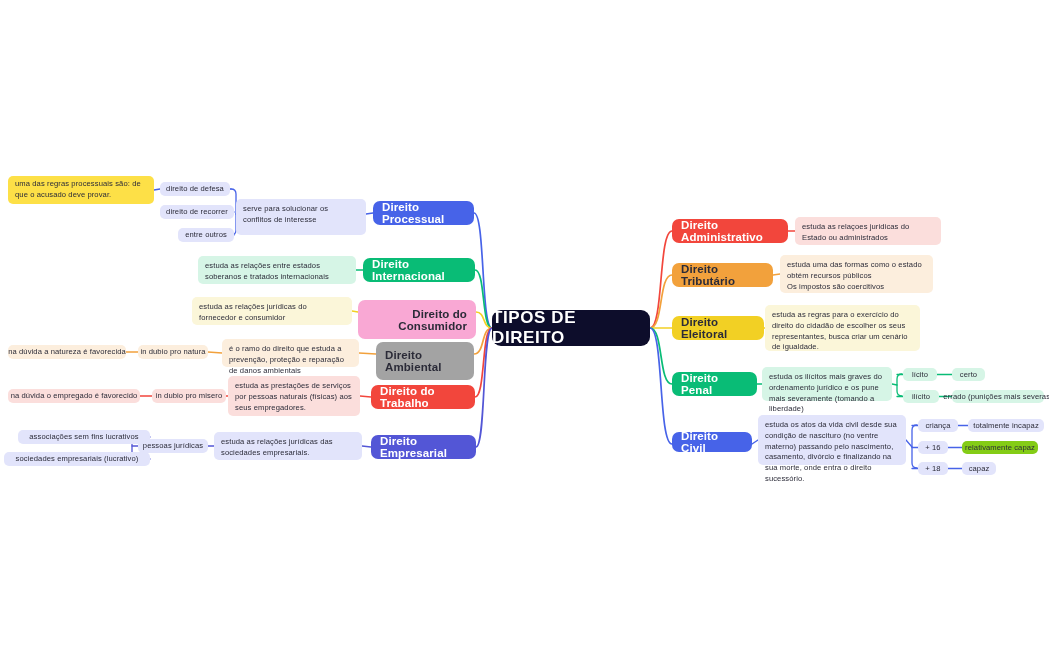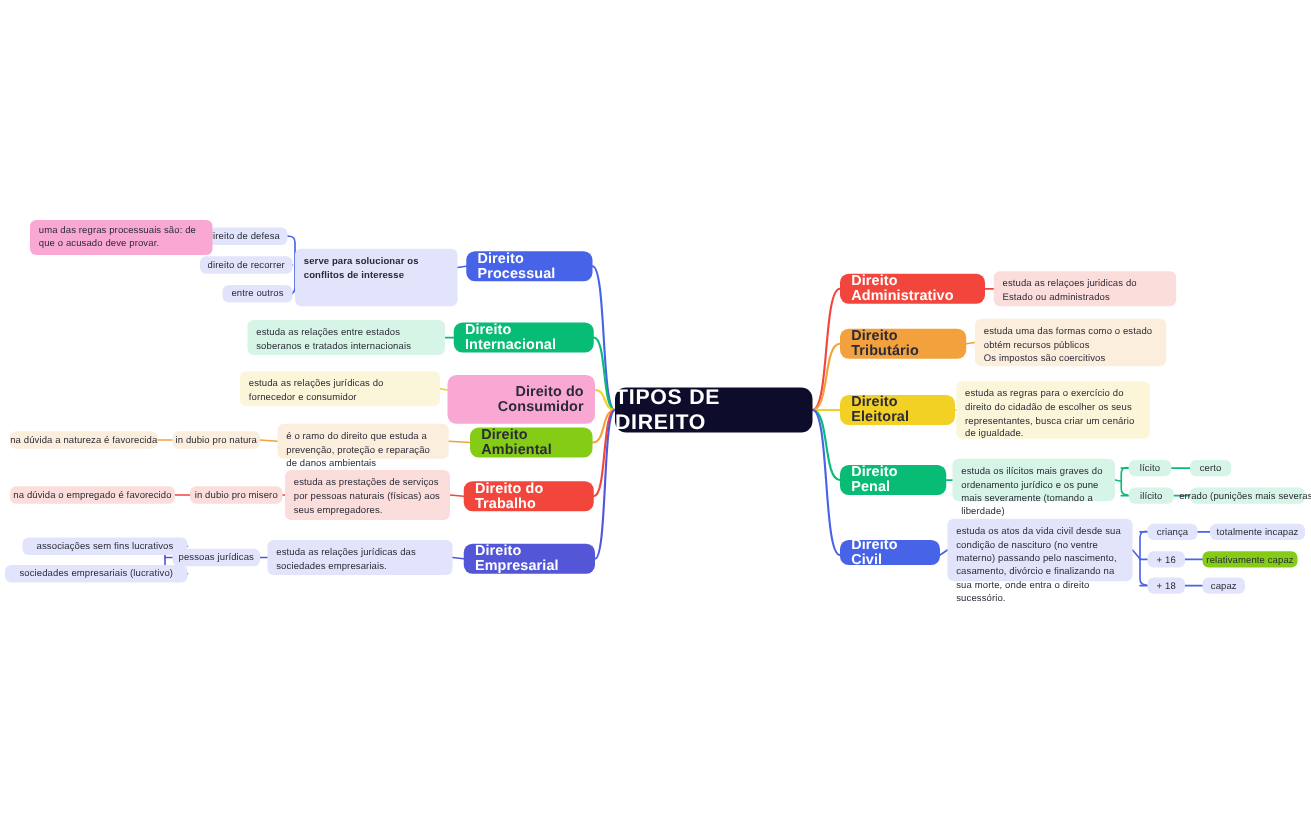--- a/index.html
+++ b/index.html
@@ -117,30 +117,30 @@
       <path d="M 906 440 L 912 447" fill="none" stroke="#4763e8" stroke-width="1.3" stroke-linecap="round"></path>
       <path d="M 917 425 Q 912 425 912 430 L 912 463 Q 912 468 917 468" fill="none" stroke="#4763e8" stroke-width="1.3" stroke-linecap="round"></path>
       <path d="M 912 425.5 L 918 425.5" fill="none" stroke="#4763e8" stroke-width="1.3" stroke-linecap="round"></path>
       <path d="M 958 425.5 L 968 425.5" fill="none" stroke="#4763e8" stroke-width="1.3" stroke-linecap="round"></path>
       <path d="M 912 447.5 L 918 447.5" fill="none" stroke="#4763e8" stroke-width="1.3" stroke-linecap="round"></path>
       <path d="M 948 447.5 L 962 447.5" fill="none" stroke="#4763e8" stroke-width="1.3" stroke-linecap="round"></path>
       <path d="M 912 468.5 L 918 468.5" fill="none" stroke="#4763e8" stroke-width="1.3" stroke-linecap="round"></path>
       <path d="M 948 468.5 L 962 468.5" fill="none" stroke="#4763e8" stroke-width="1.3" stroke-linecap="round"></path>
     </svg>
 <div class="node cat" style="left: 373px; top: 201px; width: 101px; height: 24px; background: rgb(71, 99, 232); color: rgb(255, 255, 255);">Direito Processual</div>
-    <div class="node desc" style="left: 236px; top: 199px; width: 130px; height: 46px; background: rgb(226, 228, 251); display: block; font-weight: bold;"><span>serve para solucionar os conflitos de interesse</span></div>
+    <div class="node desc" style="left: 236px; top: 199px; width: 130px; height: 36px; background: rgb(226, 228, 251); display: block;"><span>serve para solucionar os conflitos de interesse</span></div>
     <div class="node chip" style="left: 160px; top: 182px; width: 70px; height: 14px; background: rgb(226, 228, 251);">direito de defesa</div>
     <div class="node chip" style="left: 160px; top: 205px; width: 74px; height: 14px; background: rgb(226, 228, 251);">direito de recorrer</div>
     <div class="node chip" style="left: 178px; top: 228px; width: 56px; height: 14px; background: rgb(226, 228, 251);">entre outros</div>
-    <div class="node desc center" style="left: 24px; top: 176px; width: 146px; height: 28px; background: #f9a8d4;">uma das regras processuais são: de que o acusado deve provar.</div>
+    <div class="node desc center" style="left: 8px; top: 176px; width: 146px; height: 28px; background: #fde047;">uma das regras processuais são: de que o acusado deve provar.</div>
     <div class="node cat" style="left: 363px; top: 258px; width: 112px; height: 24px; background: rgb(9, 188, 118); color: rgb(255, 255, 255);">Direito Internacional</div>
     <div class="node desc" style="left: 198px; top: 256px; width: 158px; height: 28px; background: rgb(214, 245, 230); display: block;"><span>estuda as relações entre estados soberanos e tratados internacionais</span></div>
     <div class="node cat" style="left: 358px; top: 300px; width: 118px; height: 39px; background: #f9a8d4; color: rgb(43, 43, 56); text-align: right;">Direito do Consumidor</div>
     <div class="node desc" style="left: 192px; top: 297px; width: 160px; height: 28px; background: rgb(251, 246, 217); display: block;"><span>estuda as relações jurídicas do fornecedor e consumidor</span></div>
-    <div class="node cat" style="left: 376px; top: 342px; width: 98px; height: 24px; background: #84cc16; color: rgb(43, 43, 56);">Direito Ambiental</div>
+    <div class="node cat" style="left: 376px; top: 342px; width: 98px; height: 38px; background: #a3a3a3; color: rgb(43, 43, 56);">Direito Ambiental</div>
     <div class="node desc" style="left: 222px; top: 339px; width: 137px; height: 28px; background: rgb(252, 238, 221); display: block;"><span>é o ramo do direito que estuda a prevenção, proteção e reparação de danos ambientais</span></div>
     <div class="node chip" style="left: 138px; top: 345px; width: 70px; height: 14px; background: rgb(252, 238, 221);">in dubio pro natura</div>
     <div class="node chip" style="left: 8px; top: 345px; width: 118px; height: 14px; background: rgb(252, 238, 221);">na dúvida a natureza é favorecida</div>
     <div class="node cat" style="left: 371px; top: 385px; width: 104px; height: 24px; background: rgb(242, 70, 60); color: rgb(255, 255, 255);">Direito do Trabalho</div>
     <div class="node desc" style="left: 228px; top: 376px; width: 132px; height: 40px; background: rgb(251, 222, 220); display: block;"><span>estuda as prestações de serviços por pessoas naturais (físicas) aos seus empregadores.</span></div>
     <div class="node chip" style="left: 152px; top: 389px; width: 74px; height: 14px; background: rgb(251, 222, 220);">in dubio pro misero</div>
     <div class="node chip" style="left: 8px; top: 389px; width: 132px; height: 14px; background: rgb(251, 222, 220);">na dúvida o empregado é favorecido</div>
     <div class="node cat" style="left: 371px; top: 435px; width: 105px; height: 24px; background: rgb(83, 86, 214); color: rgb(255, 255, 255);">Direito Empresarial</div>
     <div class="node desc" style="left: 214px; top: 432px; width: 148px; height: 28px; background: rgb(226, 228, 251); display: block;"><span>estuda as relações jurídicas das sociedades empresariais.</span></div>
     <div class="node chip" style="left: 138px; top: 439px; width: 70px; height: 14px; background: rgb(226, 228, 251);">pessoas jurídicas</div>

